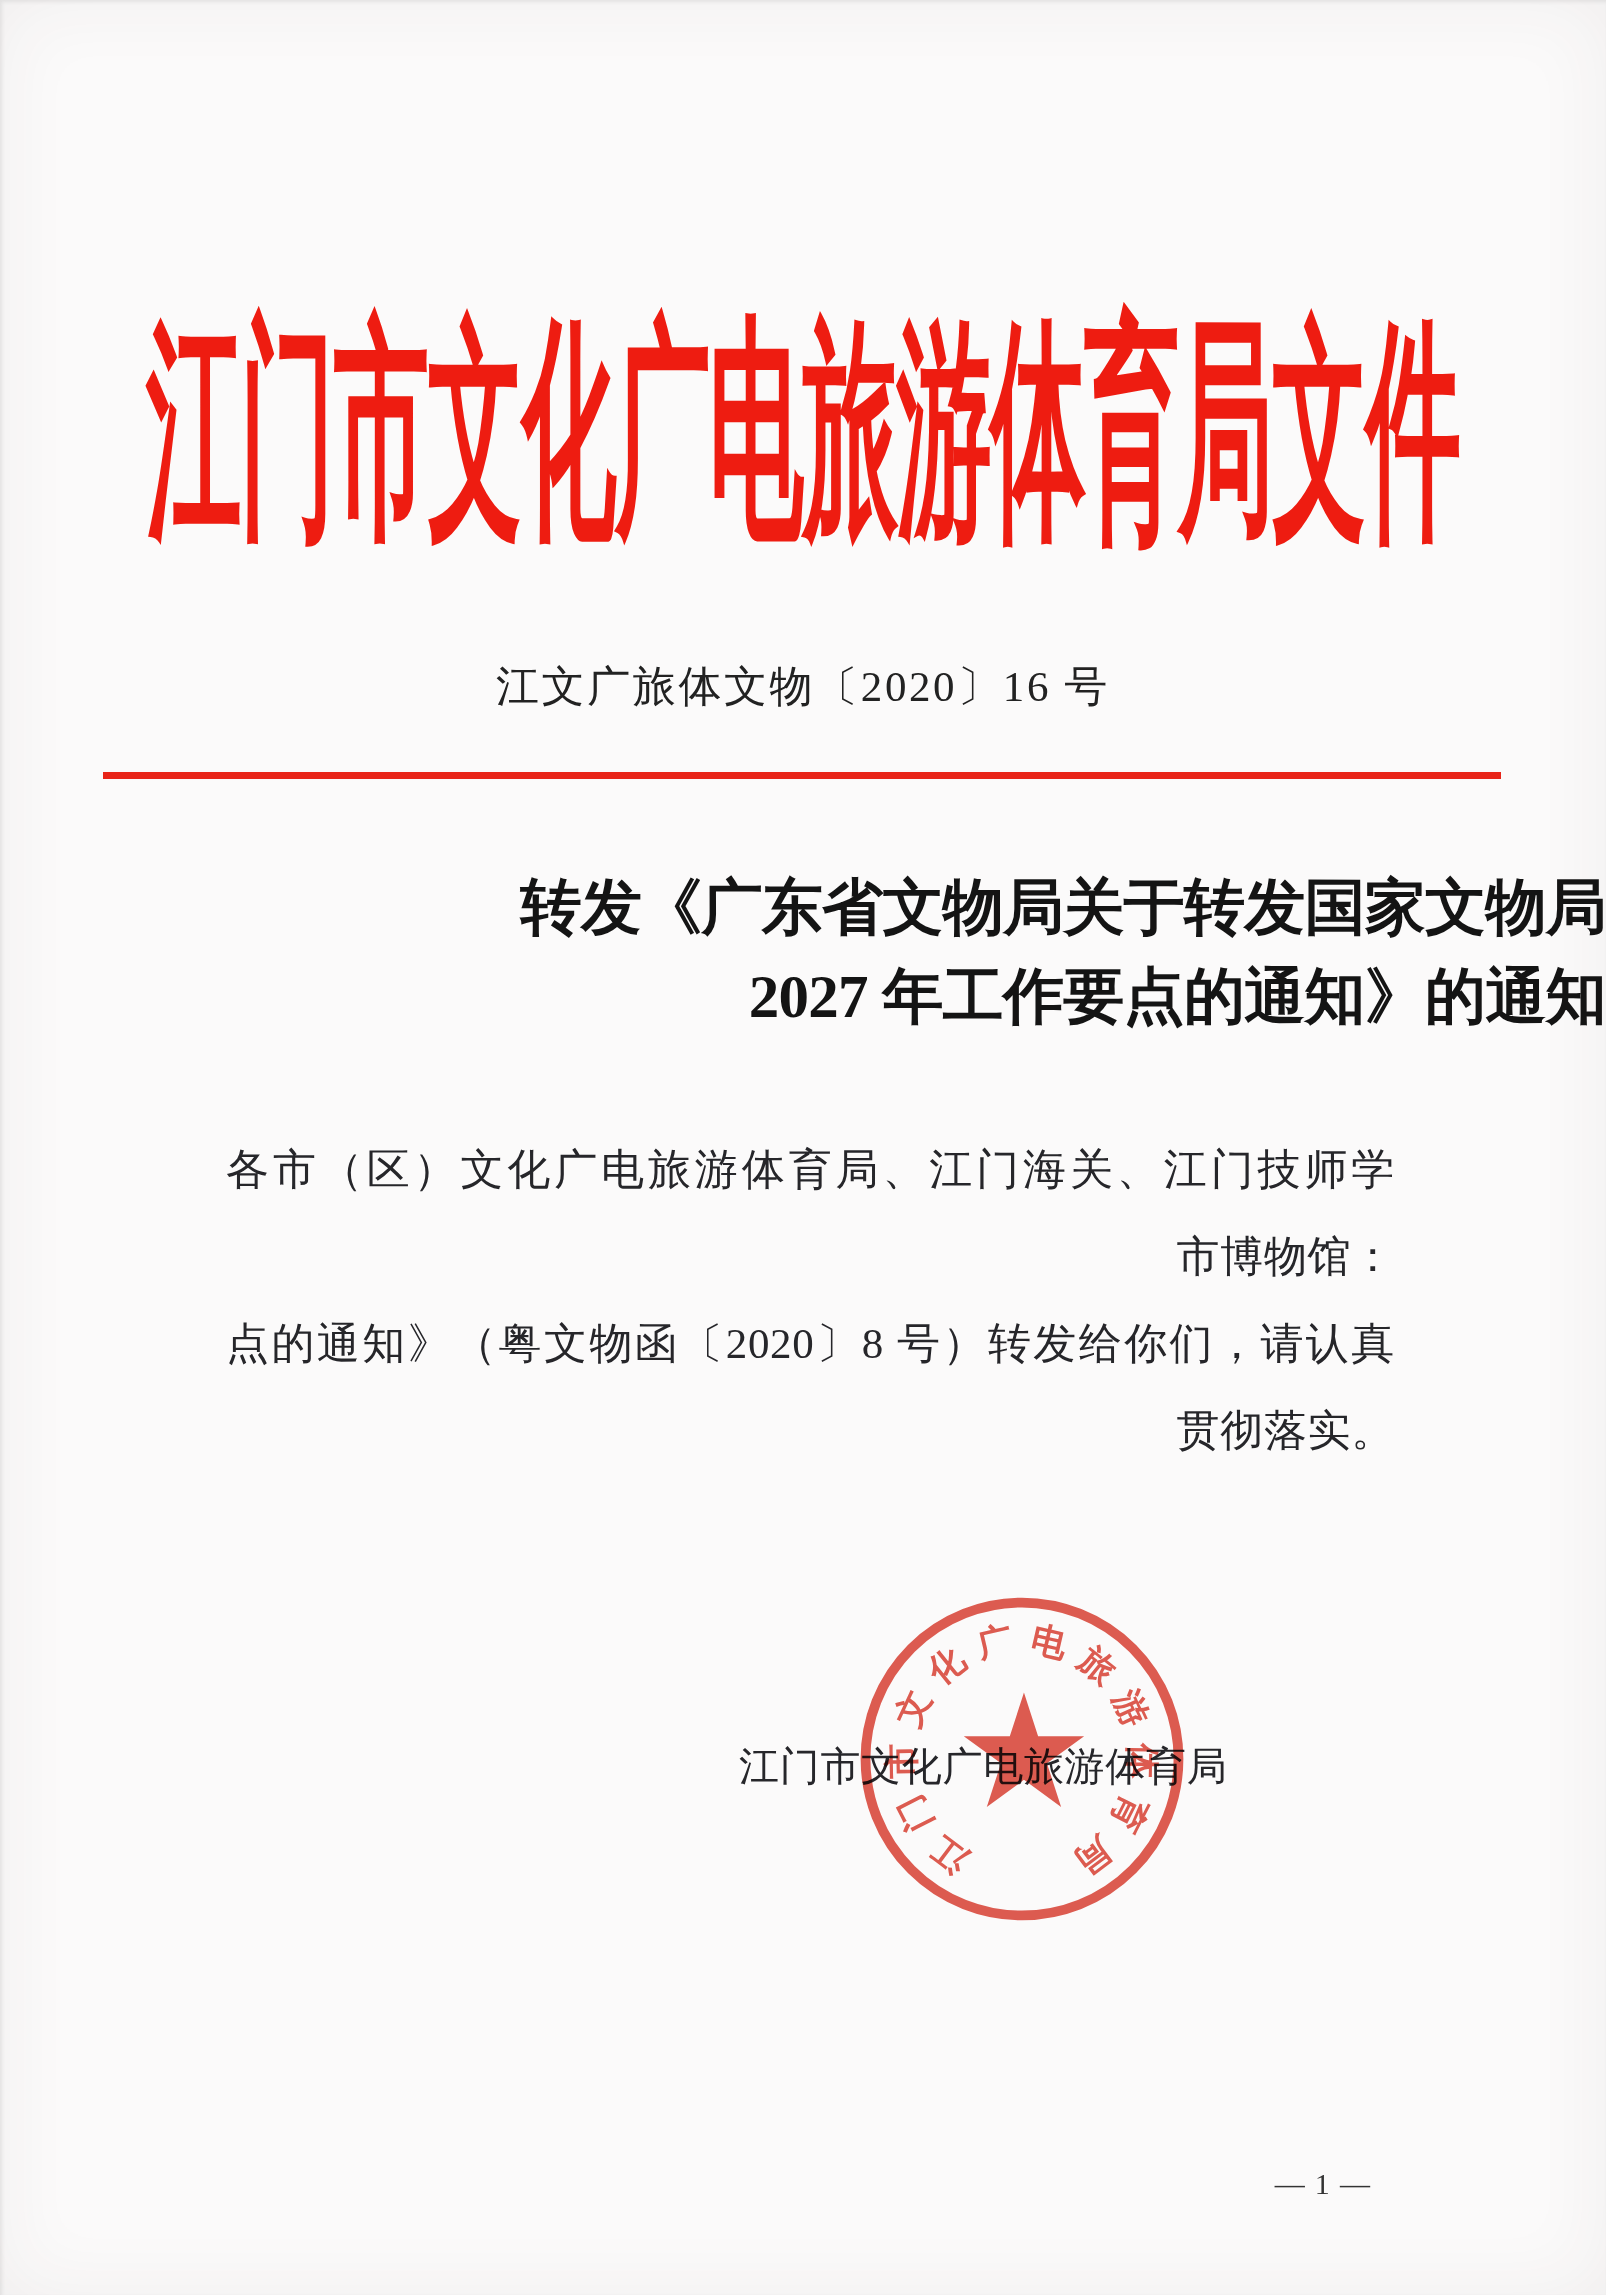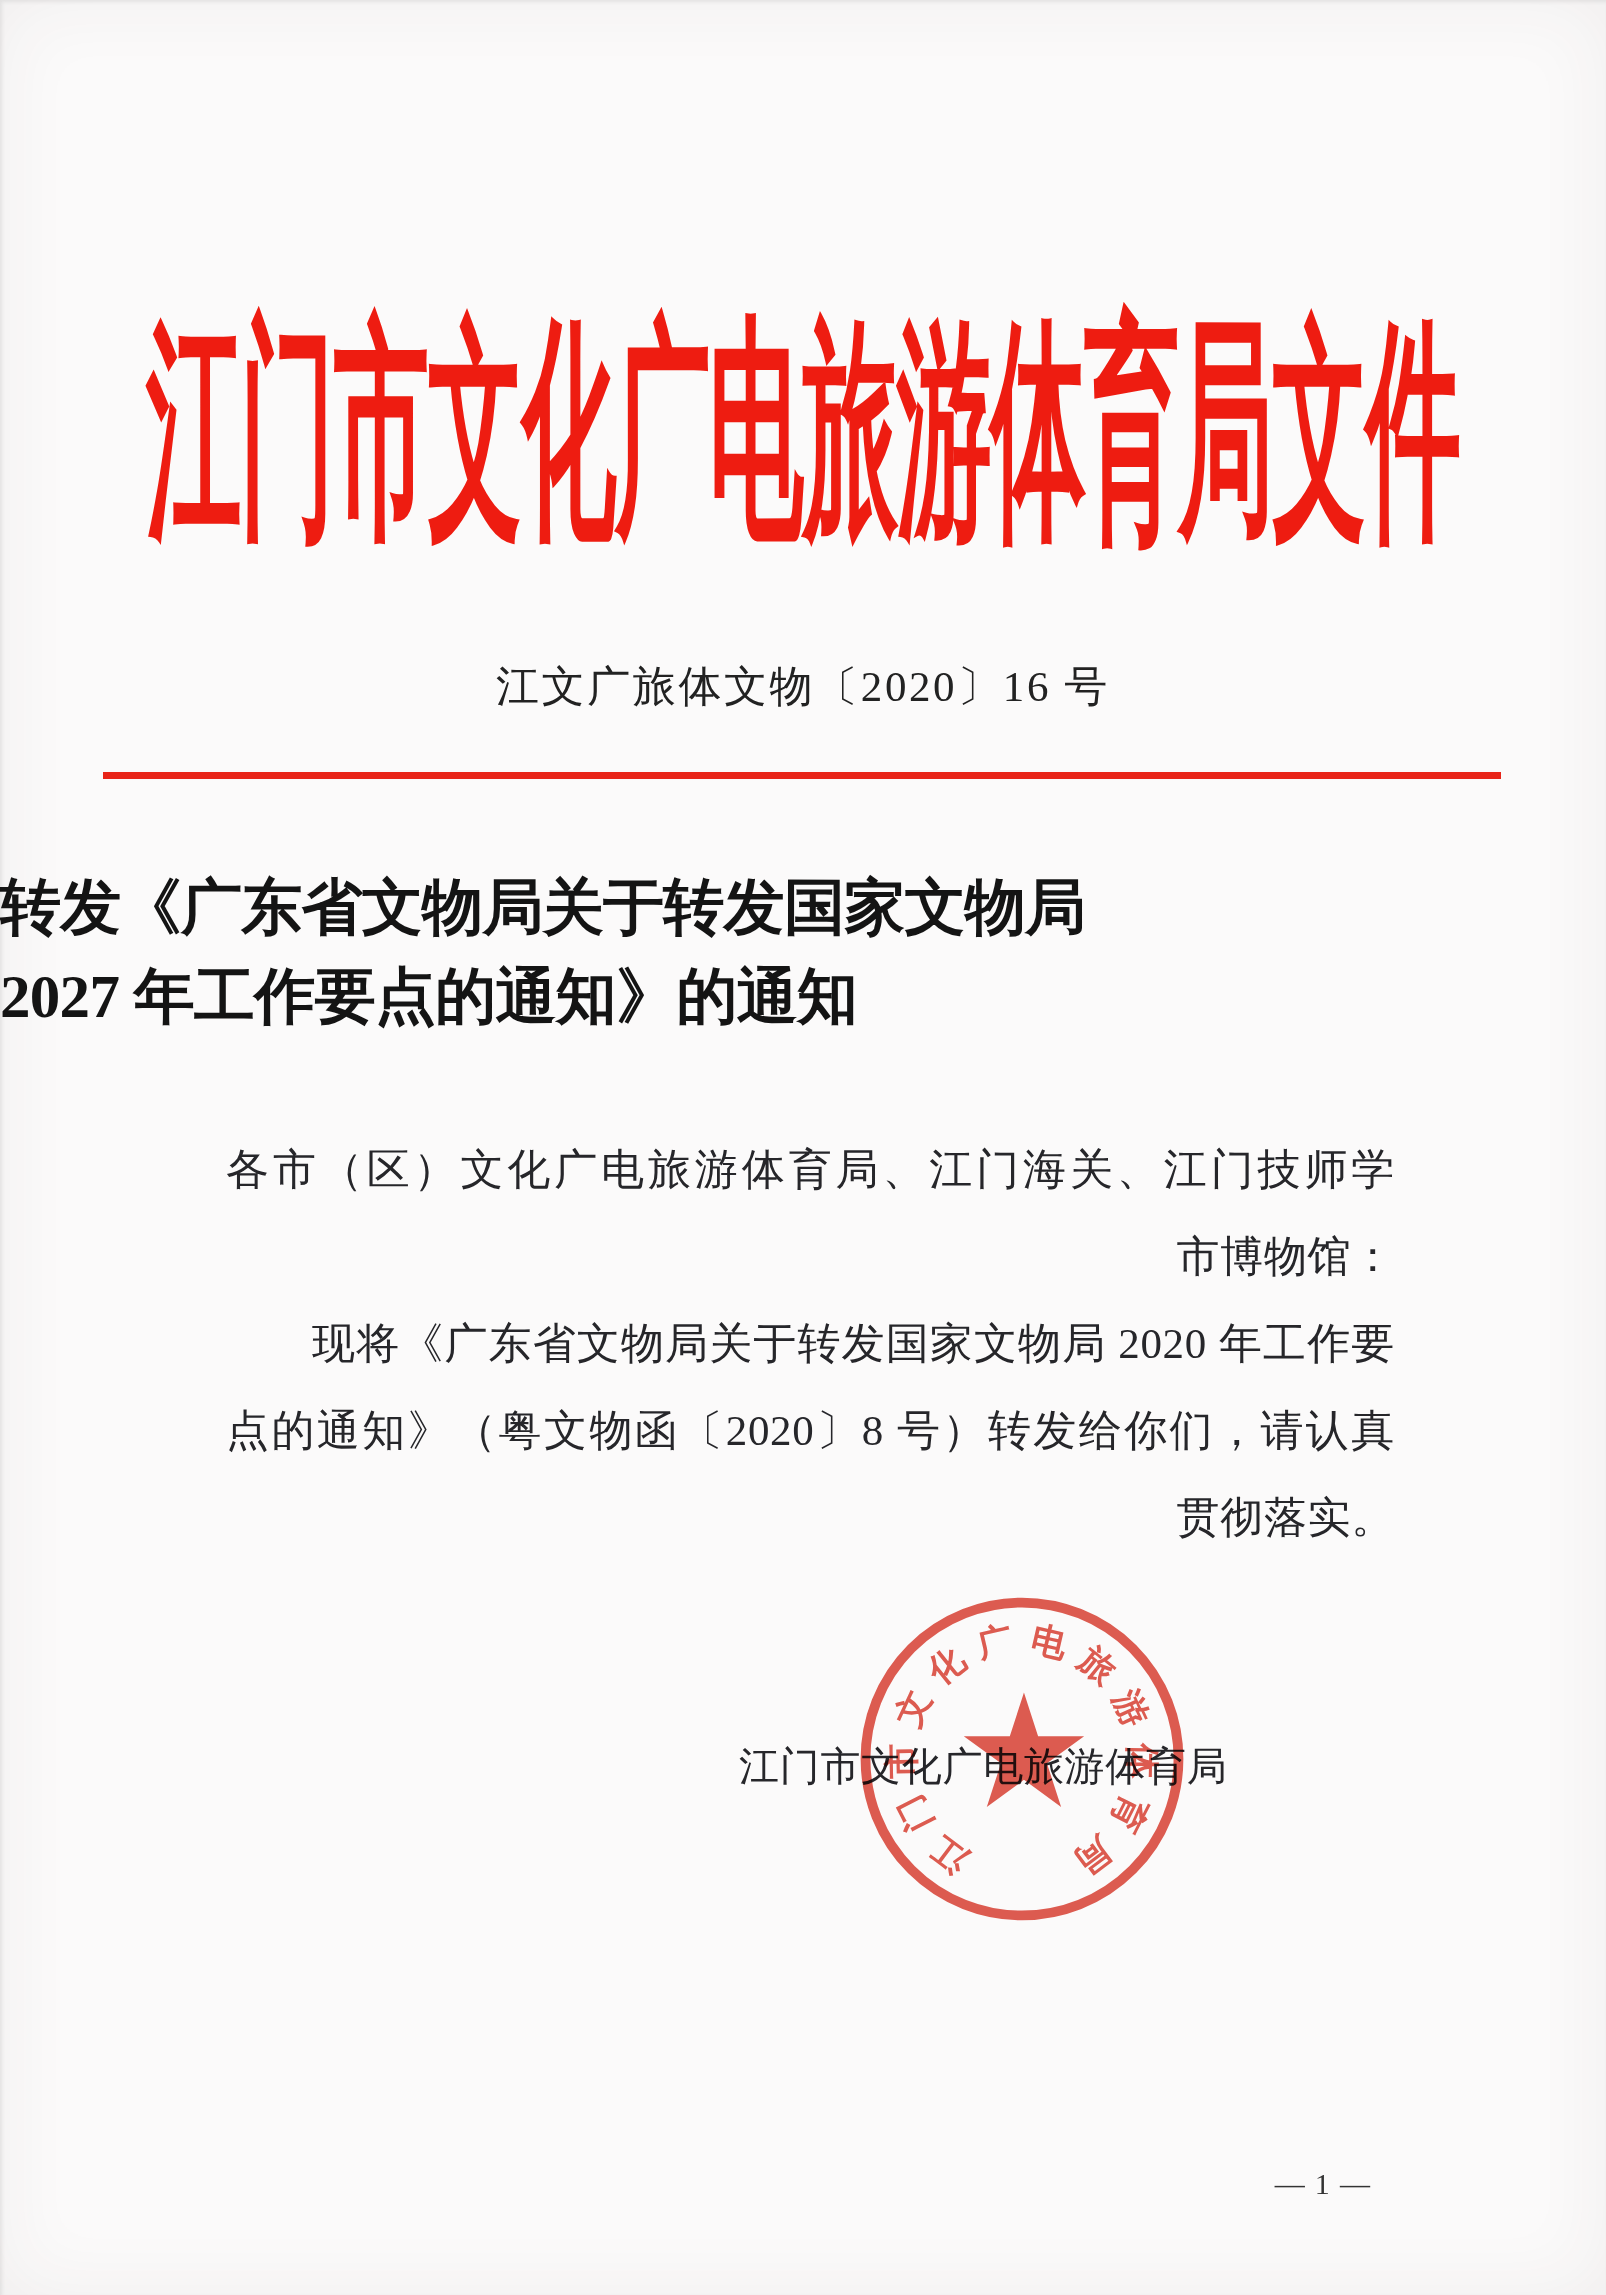--- a/index.html
+++ b/index.html
@@ -36,22 +36,22 @@
     display:flex;align-items:center;justify-content:center;
     font-size:43px;color:#222;letter-spacing:2.6px;white-space:nowrap;
   }
   
   .red-rule{
     position:absolute;left:103px;top:772px;width:1398px;height:7.2px;
     background:var(--rule-red);
   }
   
   .doc-title{
-    position:absolute;left:0;right:0;top:863px;
-    text-align:left;color:var(--title-black);
+    position:absolute;left:13px;right:0;top:863px;
+    text-align:right;color:var(--title-black);
     font-size:61px;font-weight:bold;line-height:89px;
     letter-spacing:-0.7px;white-space:nowrap;
   }
   
   .body-block{
     position:absolute;left:226px;top:1126px;width:1169px;
     font-size:43px;line-height:87px;color:var(--text-black);
     letter-spacing:0.7px;
   }
   .body-line{height:87px;overflow:hidden;white-space:nowrap;text-align:right;}
@@ -96,21 +96,20 @@
   <div class="red-rule"></div>
 
   <div class="doc-title">
     <div>转发《广东省文物局关于转发国家文物局</div>
     <div>2027 年工作要点的通知》的通知</div>
   </div>
 
   <div class="body-block">
     <div class="body-line justify">各市（区）文化广电旅游体育局、江门海关、江门技师学院，</div>
     <div class="body-line">市博物馆：</div>
-    <div class="body-line justify indent">现将《广东省文物局关于转发国家文物局 2020 年工作要</div>
     <div class="body-line justify">点的通知》（粤文物函〔2020〕8 号）转发给你们，请认真学习</div>
     <div class="body-line">贯彻落实。</div>
   </div>
 
   <div class="signature">江门市文化广电旅游体育局</div>
 
 
   <svg class="seal" viewBox="-250 -250 500 500">
     <circle r="240" fill="none" stroke="#dc4639" stroke-width="15"></circle>
     <polygon fill="#dc4639" transform="translate(3,-5)" points="0,-97 21.7,-29.9 92.3,-30 35.2,11.4 57,78.5 0,37 -57,78.5 -35.2,11.4 -92.3,-30 -21.7,-29.9"></polygon>

